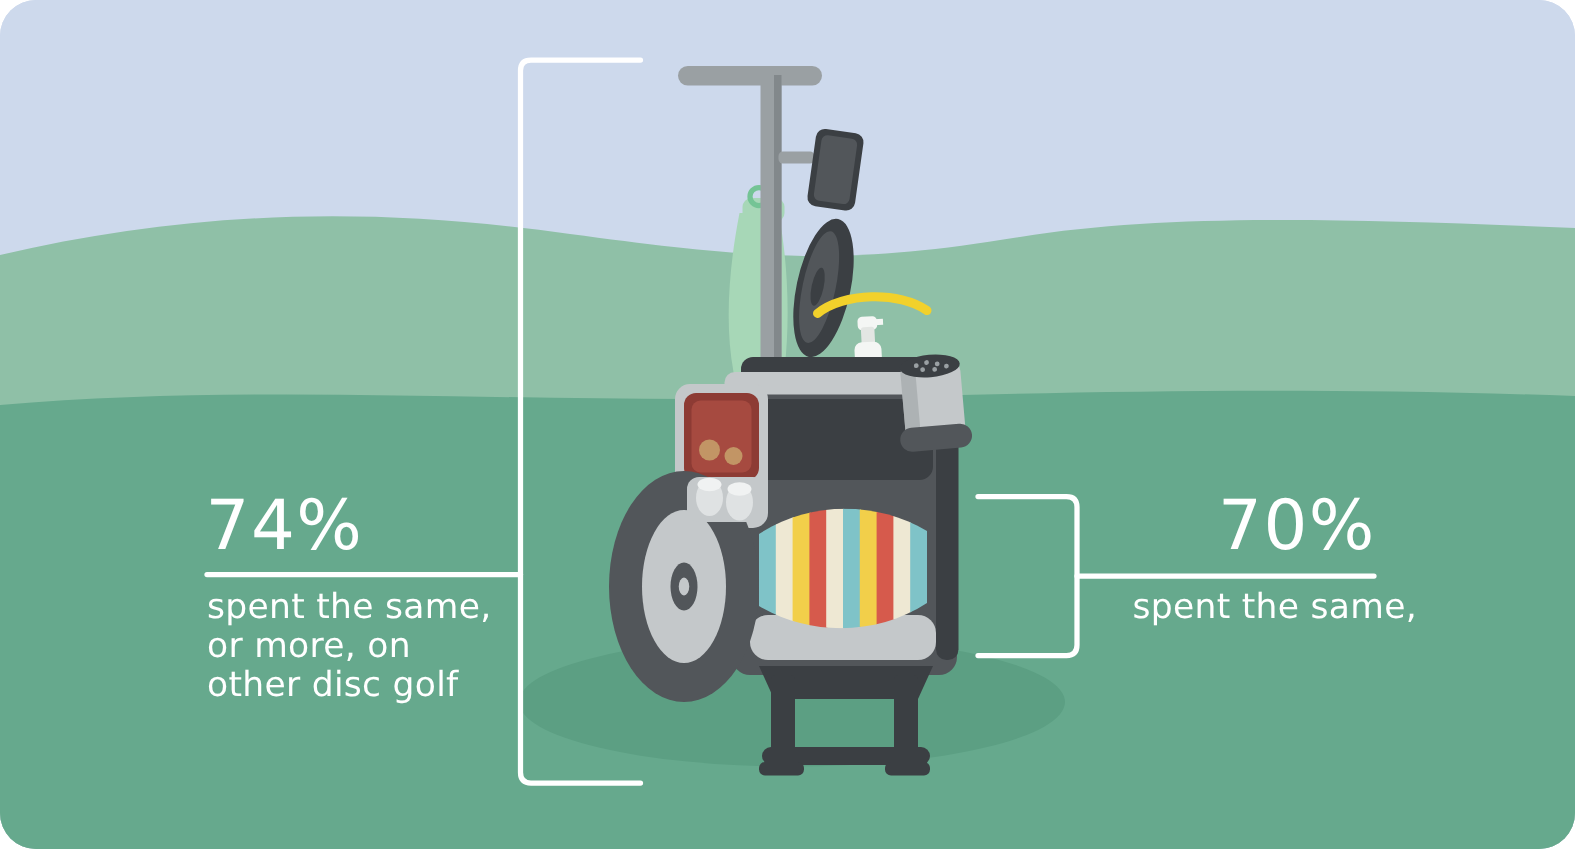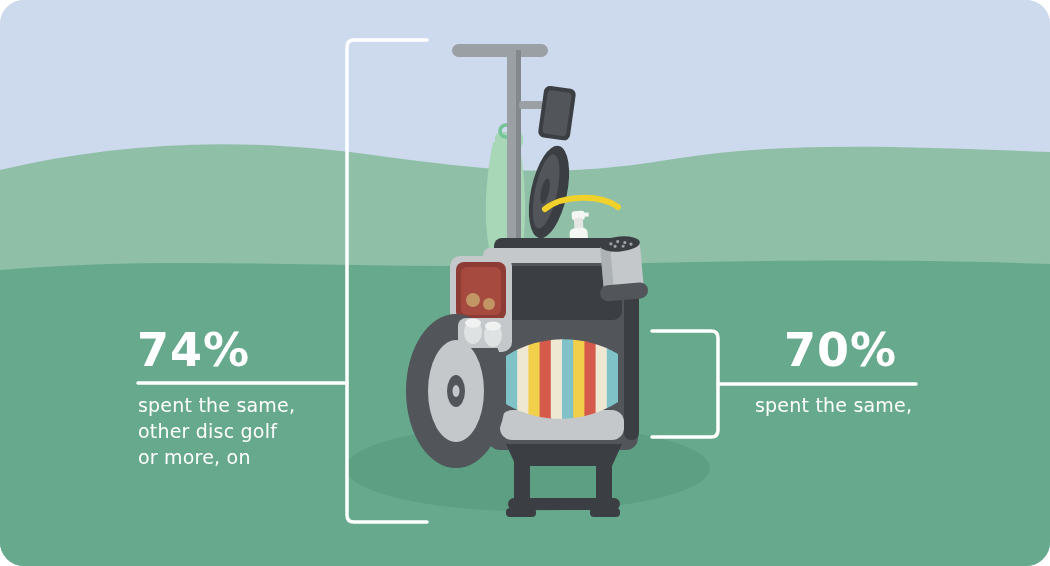--- a/index.html
+++ b/index.html
@@ -22,24 +22,24 @@
   .f-light{fill:var(--cart-light)} .f-mid{fill:var(--cart-mid)} .f-pole-shade{fill:var(--pole-shade)}
   .f-towel{fill:var(--towel-green)}
   .f-seat{fill:var(--seat-red)} .f-seat-light{fill:var(--seat-red-light)} .f-tan{fill:var(--snack-tan)}
   .f-can{fill:var(--can-silver)} .f-can-top{fill:var(--can-top)}
   .s-cream{fill:var(--stripe-cream)} .s-teal{fill:var(--stripe-teal)}
   .s-yellow{fill:var(--stripe-yellow)} .s-red{fill:var(--stripe-red)}
   .f-bottle{fill:var(--bottle-white)} .f-bottle-shade{fill:var(--bottle-shade)}
   .yellow-rim{stroke:var(--disc-yellow);stroke-width:6;fill:none;stroke-linecap:round}
   .carabiner{stroke:var(--carabiner-green);stroke-width:3.5;fill:none}
   .callout{stroke:var(--callout-line);stroke-width:3.5;fill:none;stroke-linecap:round;stroke-linejoin:round}
-  .stat-value{position:absolute;color:var(--text);font-weight:700;font-size:46px;line-height:1;letter-spacing:1px}
-  .stat-desc{position:absolute;color:var(--text);font-size:19px;line-height:26px;letter-spacing:.2px}
+  .stat-value{position:absolute;color:var(--text);font-weight:400;font-size:46px;line-height:1;letter-spacing:1px}
+  .stat-desc{position:absolute;color:var(--text);font-size:23px;line-height:26px;letter-spacing:.2px}
   #stat-left-value{left:137px;top:327px}
-  #stat-right-value{left:784px;top:327px}
+  #stat-right-value{left:812px;top:327px}
   #stat-left-desc{left:138px;top:392px}
   #stat-right-desc{left:755px;top:392px}
 </style>
 </head>
 <body>
 
 <div class="stage">
 
   <svg class="art" viewBox="0 0 1050 566" aria-hidden="true">
 
@@ -158,22 +158,22 @@
       <path class="callout" d="M427,40 H354 Q347,40 347,47 V515 Q347,522 354,522 H427"></path>
       <path class="callout" d="M138,383 H347"></path>
       <path class="callout" d="M652,331 H711 Q718,331 718,338 V430 Q718,437 711,437 H652"></path>
       <path class="callout" d="M718,384 H916"></path>
     </g>
   </svg>
 
   <div class="stat-value" id="stat-left-value">74%</div>
   <div class="stat-desc" id="stat-left-desc">
     <div class="desc-line">spent the same,</div>
+    <div class="desc-line">or more, on</div>
     <div class="desc-line">other disc golf</div>
-    <div class="desc-line">or more, on</div>
   </div>
 
   <div class="stat-value" id="stat-right-value">70%</div>
   <div class="stat-desc" id="stat-right-desc">
     <div class="desc-line">spent the same,</div>
   </div>
 
 </div>
 
 </body></html>

